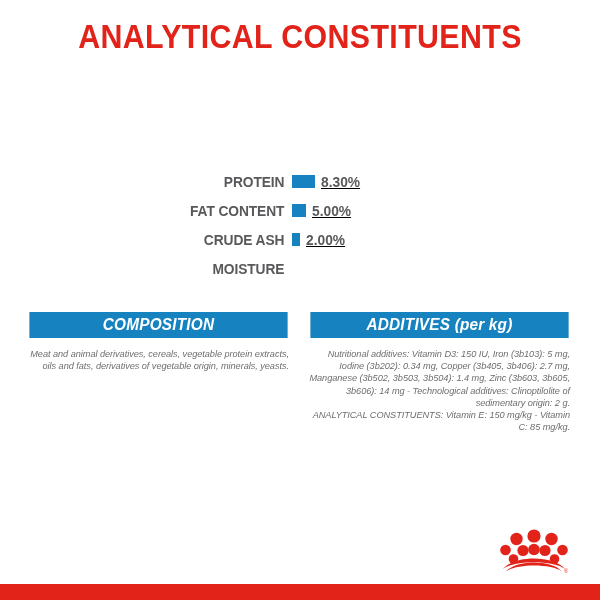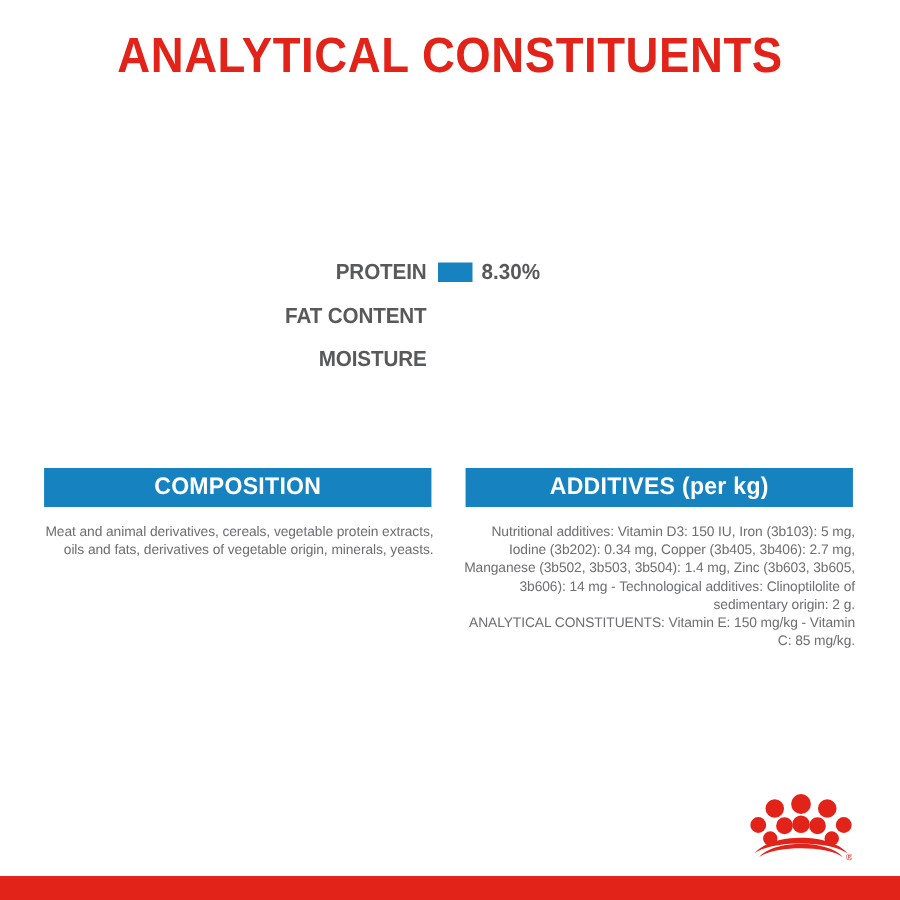--- a/index.html
+++ b/index.html
@@ -55,20 +55,21 @@
     font-size: 14.5px;
     letter-spacing: -0.1px;
     transform: scaleX(0.95);
     transform-origin: right center;
     white-space: nowrap;
   }
   .bar-area {
     display: flex;
     align-items: center;
     flex: 1;
+    text-decoration: underline;
   }
   .bar {
     height: 13px;
     background: #1683C0;
     flex: none;
   }
   .bar-value {
     color: #58595B;
     font-weight: bold;
     font-size: 14.5px;
@@ -83,20 +84,21 @@
     position: absolute;
     top: 312px;
     left: 24px;
     width: 553px;
     display: flex;
     gap: 12px;
   }
   .section-col {
     width: 269px;
     flex: none;
+    font-style: italic;
   }
   .section-head {
     background: #1683C0;
     color: #ffffff;
     text-align: center;
     font-weight: bold;
     font-size: 16px;
     height: 26px;
     line-height: 26px;
     letter-spacing: 0.2px;
@@ -146,22 +148,33 @@
   <div class="chart-row">
     <div class="chart-label">PROTEIN</div>
     <div class="bar-area">
       <div class="bar" style="width:23px"></div>
       <div class="bar-value">8.30%</div>
     </div>
   </div>
 
   <div class="chart-row">
     <div class="chart-label">FAT CONTENT</div>
-  </div>
-
+    <div class="bar-area">
+      <div class="bar" style="width:14px"></div>
+      <div class="bar-value">5.00%</div>
+    </div>
+  </div>
+
+  <div class="chart-row">
+    <div class="chart-label">CRUDE ASH</div>
+    <div class="bar-area">
+      <div class="bar" style="width:8px"></div>
+      <div class="bar-value">2.00%</div>
+    </div>
+  </div>
 
 
   <div class="chart-row">
     <div class="chart-label">MOISTURE</div>
   </div>
 
 
 </div>
 
 <div class="sections">

